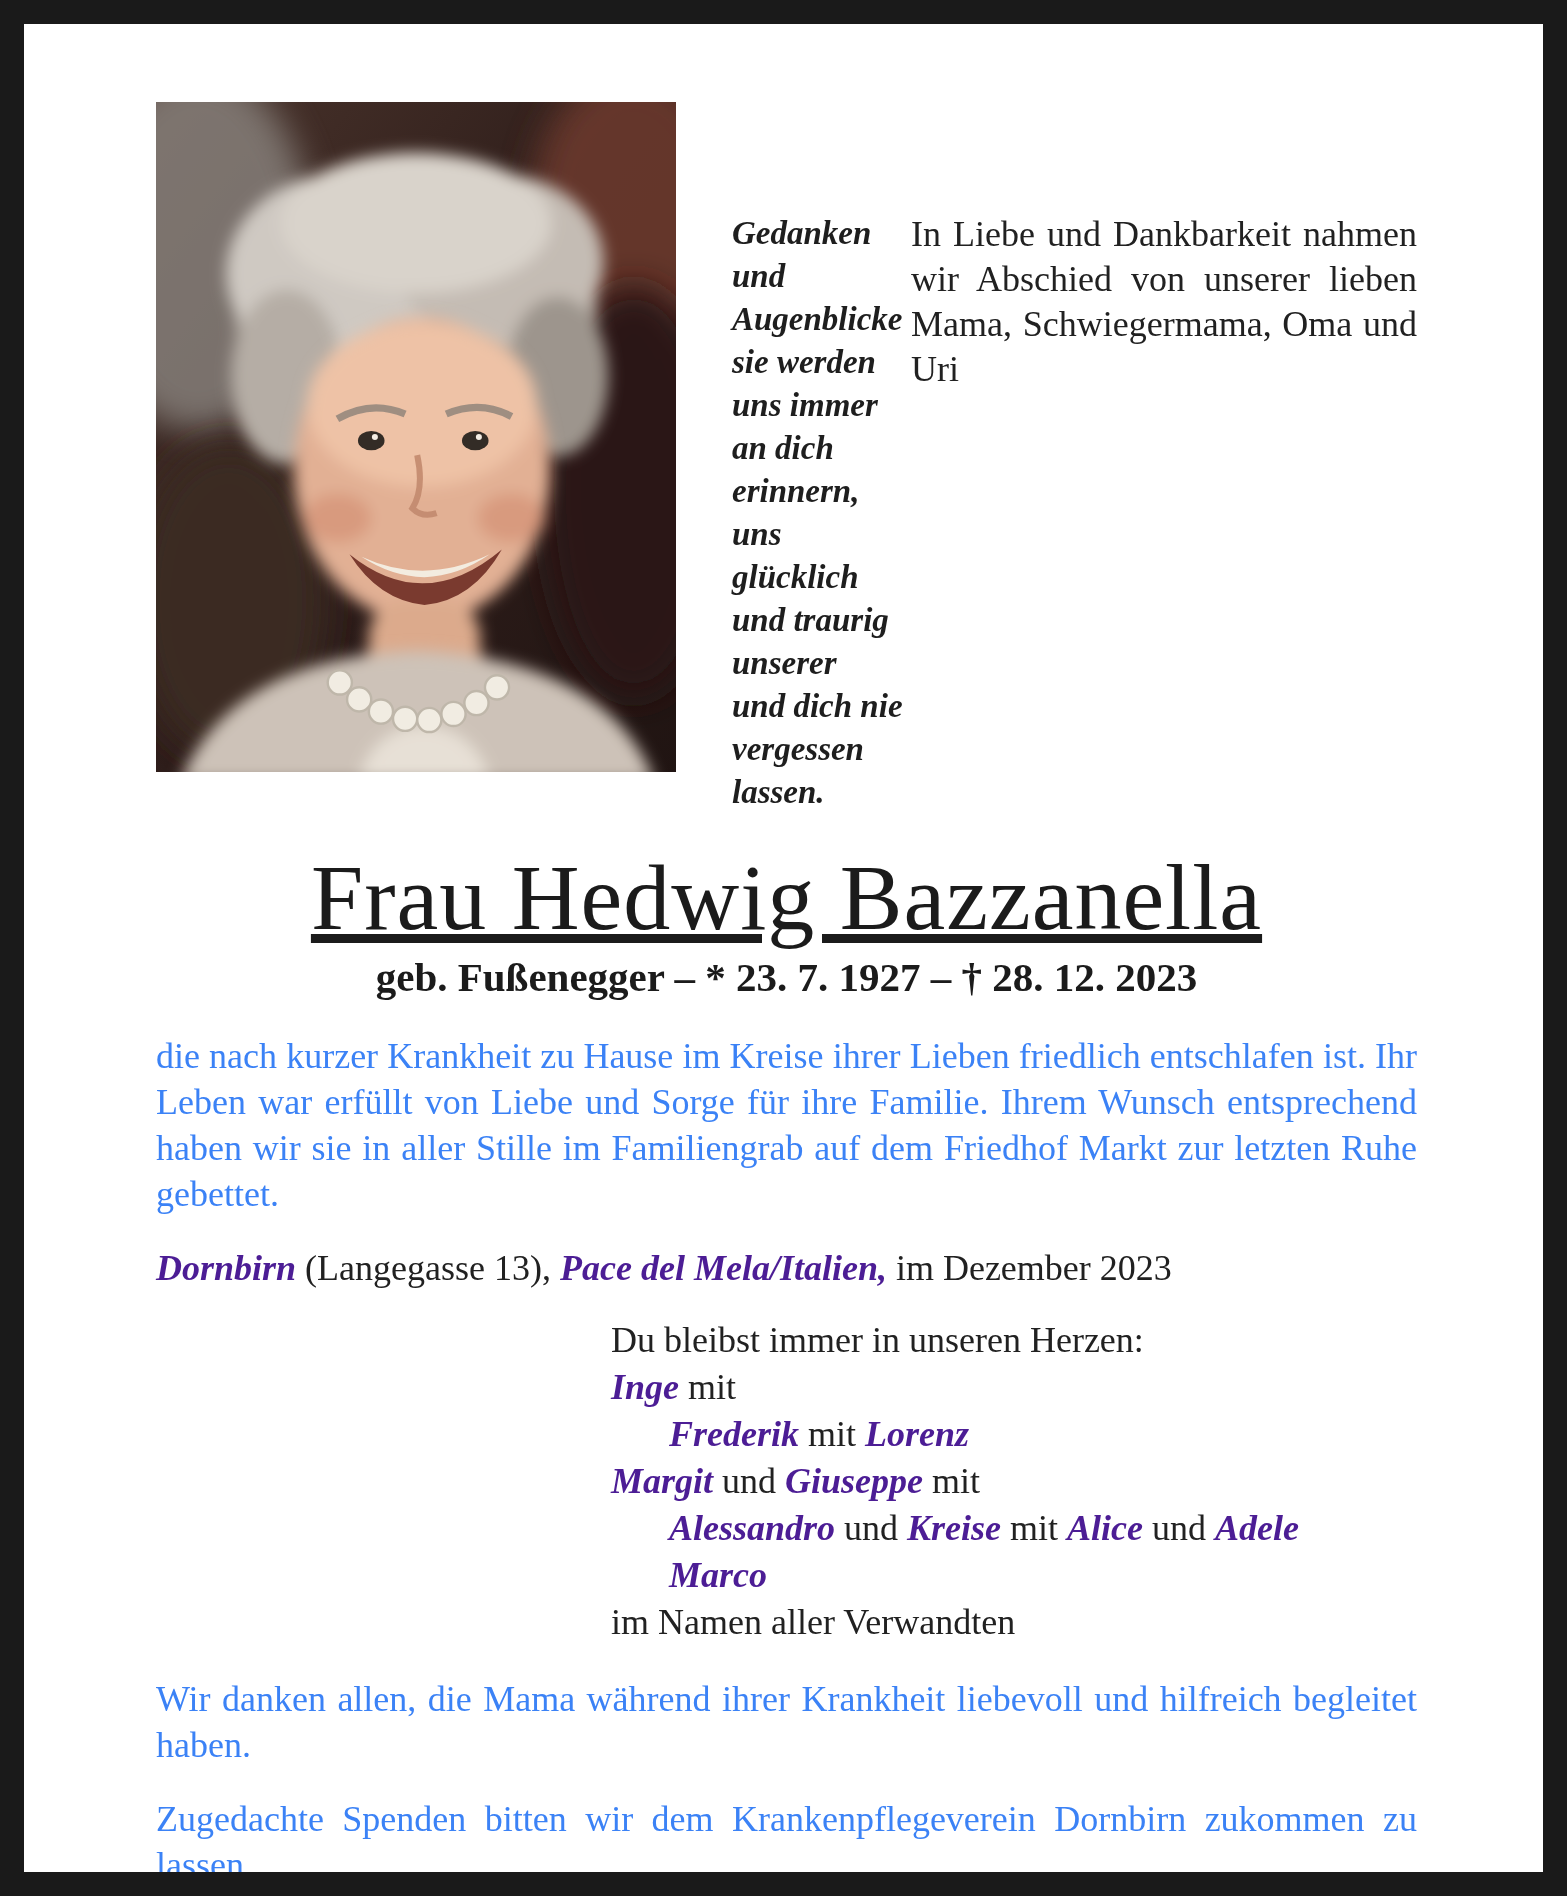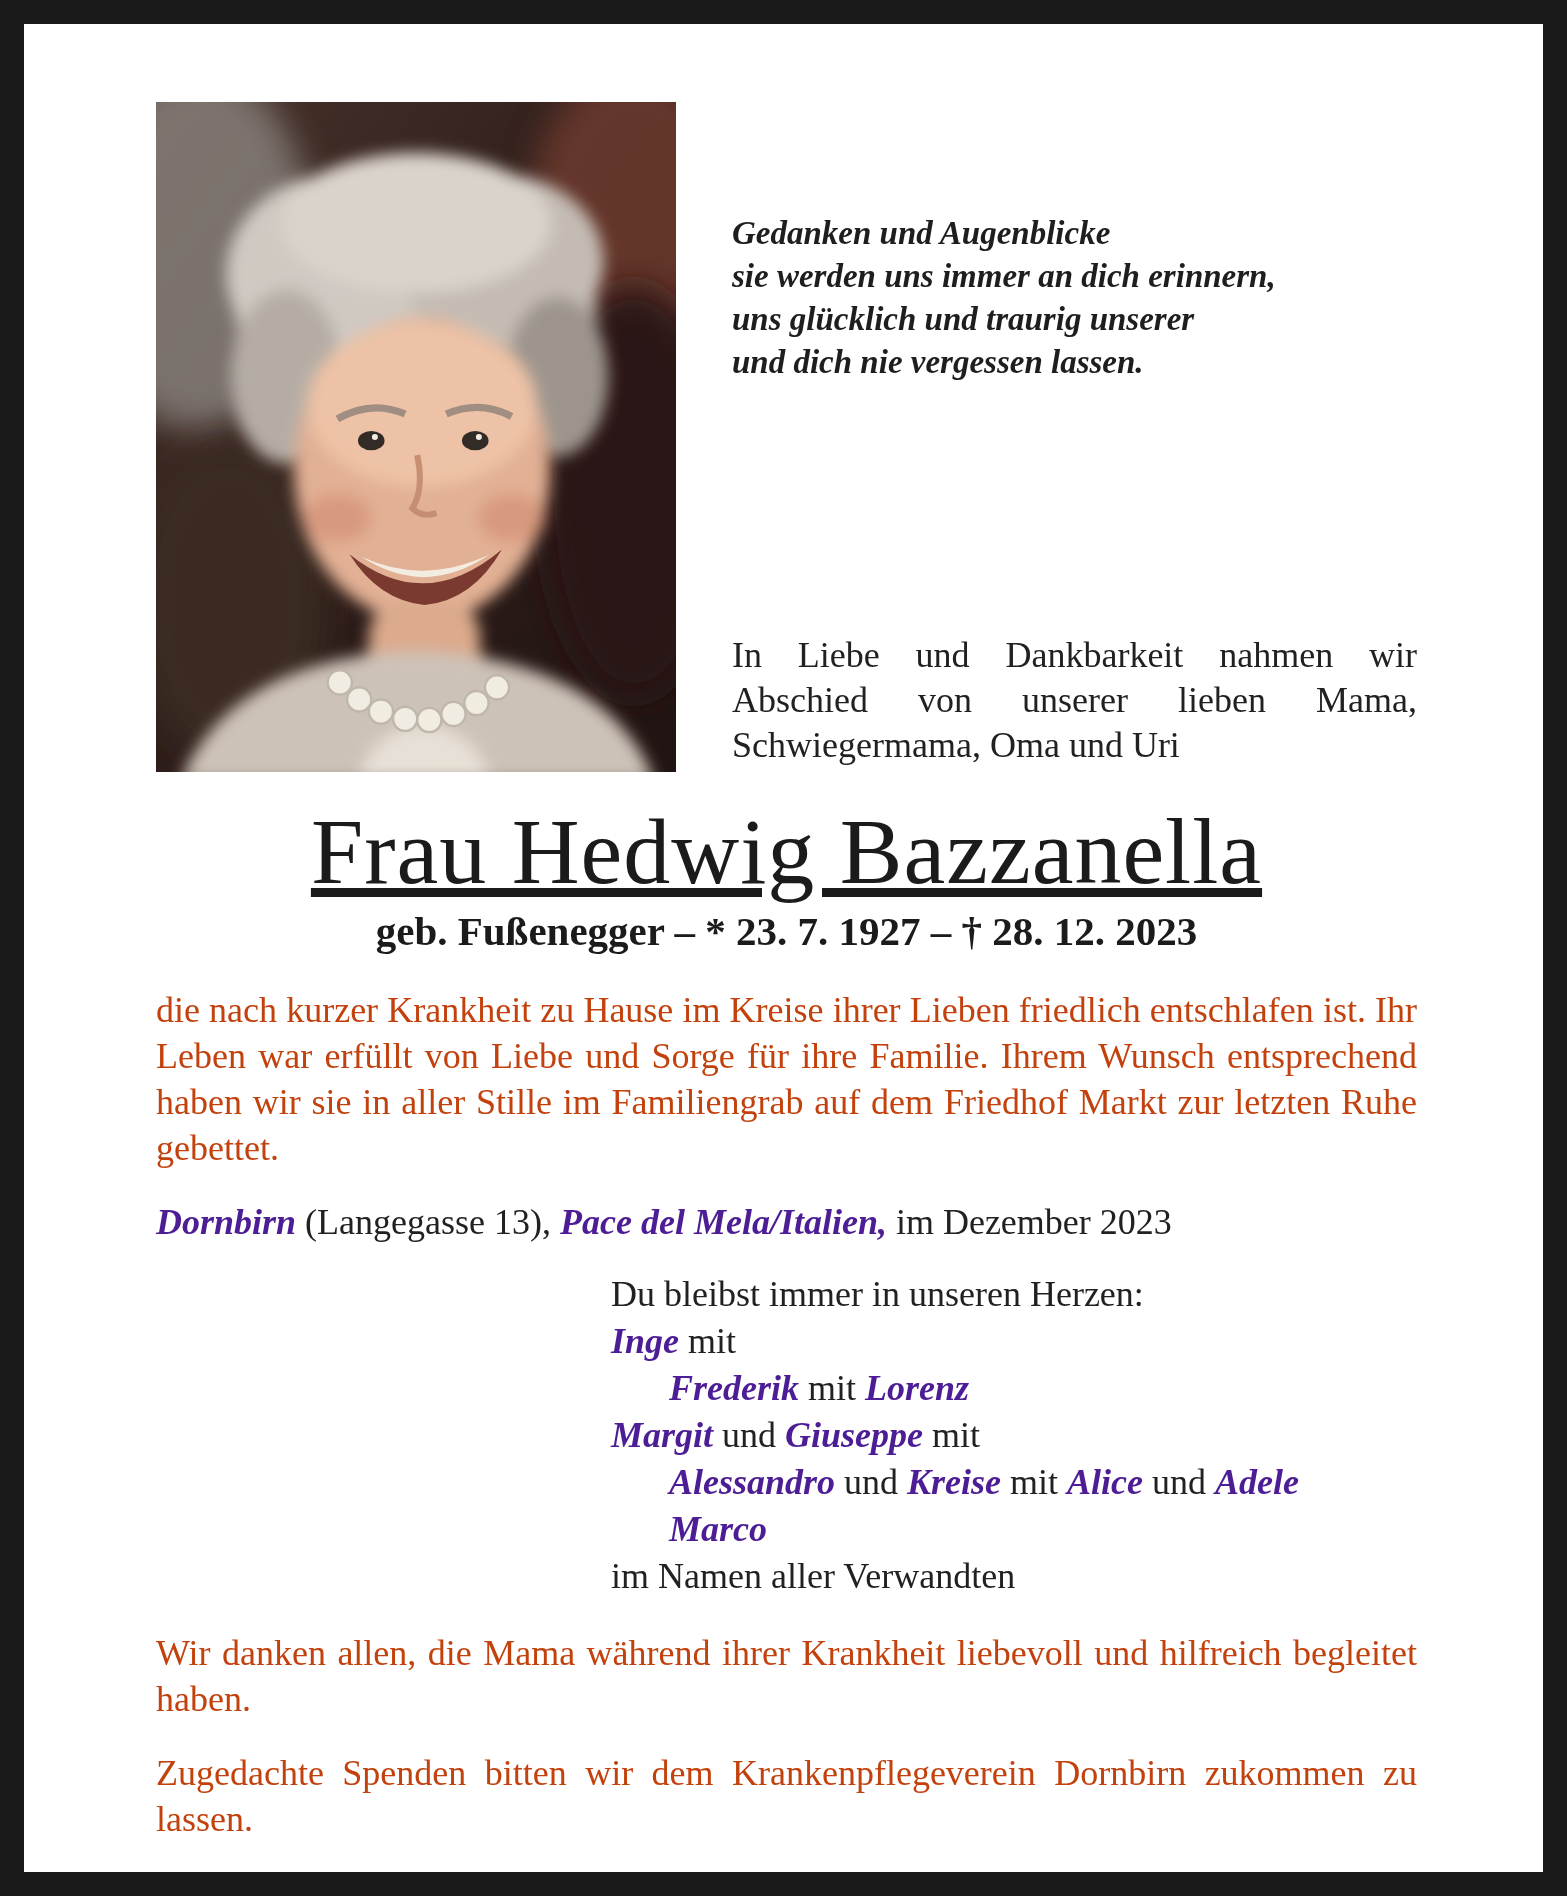--- a/index.html
+++ b/index.html
@@ -30,22 +30,22 @@
     flex: 0 0 auto;
     width: 520px;
     height: 670px;
     margin: 0;
     overflow: hidden;
   }
   .photo svg { display: block; width: 100%; height: 100%; }
   .header-right {
     flex: 1 1 auto;
     display: flex;
-    flex-direction: column;
-    justify-content: space-between;
+    flex-direction: row;
+    justify-content: center;
     padding-top: 110px;
     padding-bottom: 4px;
     min-width: 0;
   }
   .poem {
     font-style: italic;
     font-weight: 700;
     font-size: 33px;
     line-height: 43px;
     color: #1e1e1e;
@@ -73,21 +73,21 @@
     font-weight: 700;
     text-align: center;
     margin: 0 0 32px 0;
     color: #1b1b1b;
   }
   .body-text {
     margin: 0 0 28px 0;
     font-size: 36px;
     line-height: 46px;
     text-align: justify;
-    color: #c2410c;
+    color: #3b82f6;
   }
   .place-line {
     margin: 0 0 26px 0;
     font-size: 36px;
     line-height: 46px;
   }
   .tribute {
     padding-left: 455px;
     font-size: 36px;
     line-height: 47px;

